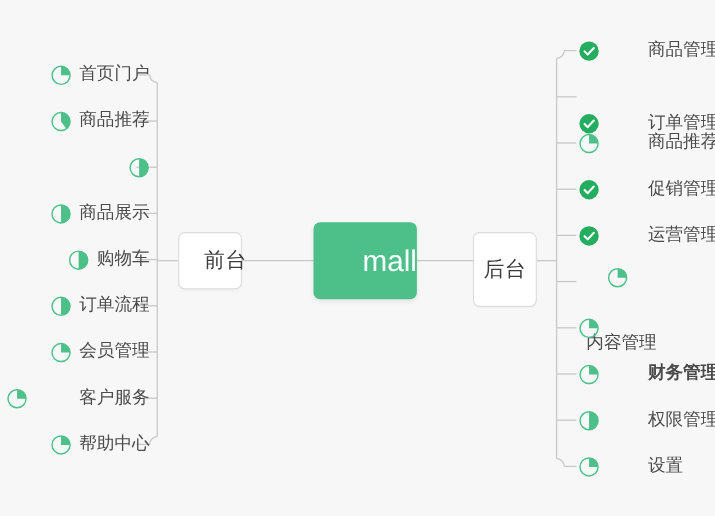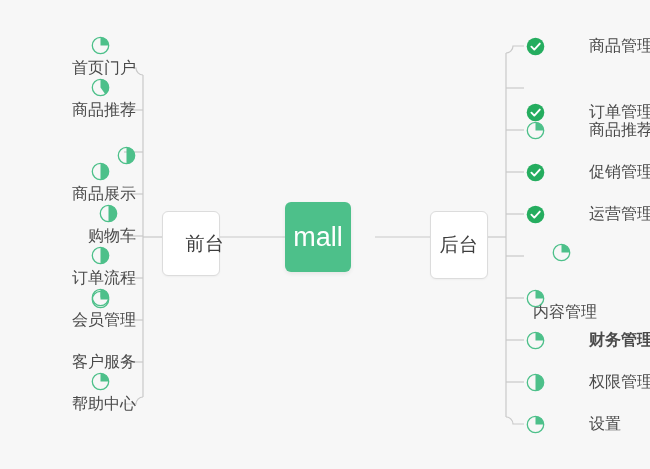--- a/index.html
+++ b/index.html
@@ -47,21 +47,21 @@
     display:flex;
     align-items:center;
     height:26px;
     font-size:16px;
     color:#4a4a4a;
     white-space:nowrap;
     z-index:4;
   }
   .leaf-left{
     right:514px;            
-    flex-direction:column;
+    flex-direction:row;
     justify-content:flex-end;
   }
   .leaf-right{
     left:526px;
     justify-content:flex-start;
     gap:37px;
   }
   .leaf-label{
     line-height:26px;
   }
@@ -113,25 +113,25 @@
       <path d="M506 130 L524 130"></path>
       <path d="M506 172 L524 172"></path>
       <path d="M506 214 L524 214"></path>
       <path d="M506 256 L524 256"></path>
       <path d="M506 298 L524 298"></path>
       <path d="M506 340 L524 340"></path>
       <path d="M506 382 L524 382"></path>
       <path d="M506 417 A7 7 0 0 1 513 424 L524 424"></path>
     </svg>
 
-  <div class="node-box node-root" id="root-node" style="left:285px;top:202px;width:66px;height:70px;">
+  <div class="node-box node-root" id="root-node" style="left:285px;top:202px;width:94px;height:70px;justify-content:flex-end;">
     <span>mall</span>
   </div>
 
-  <div class="node-box node-white" id="branch-node-frontend" style="left:162px;top:211px;width:58px;height:65px;padding-left:28px;">
+  <div class="node-box node-white" id="branch-node-frontend" style="left:162px;top:211px;width:58px;height:52px;padding-left:28px;">
     <span>前台</span>
   </div>
 
   <div class="node-box node-white" id="branch-node-backend" style="left:430px;top:211px;width:58px;height:68px;">
     <span>后台</span>
   </div>
 
   <div id="leaf-layer">
       <div class="leaf leaf-left" style="top: 55px;">
         <span style="display: flex;">

